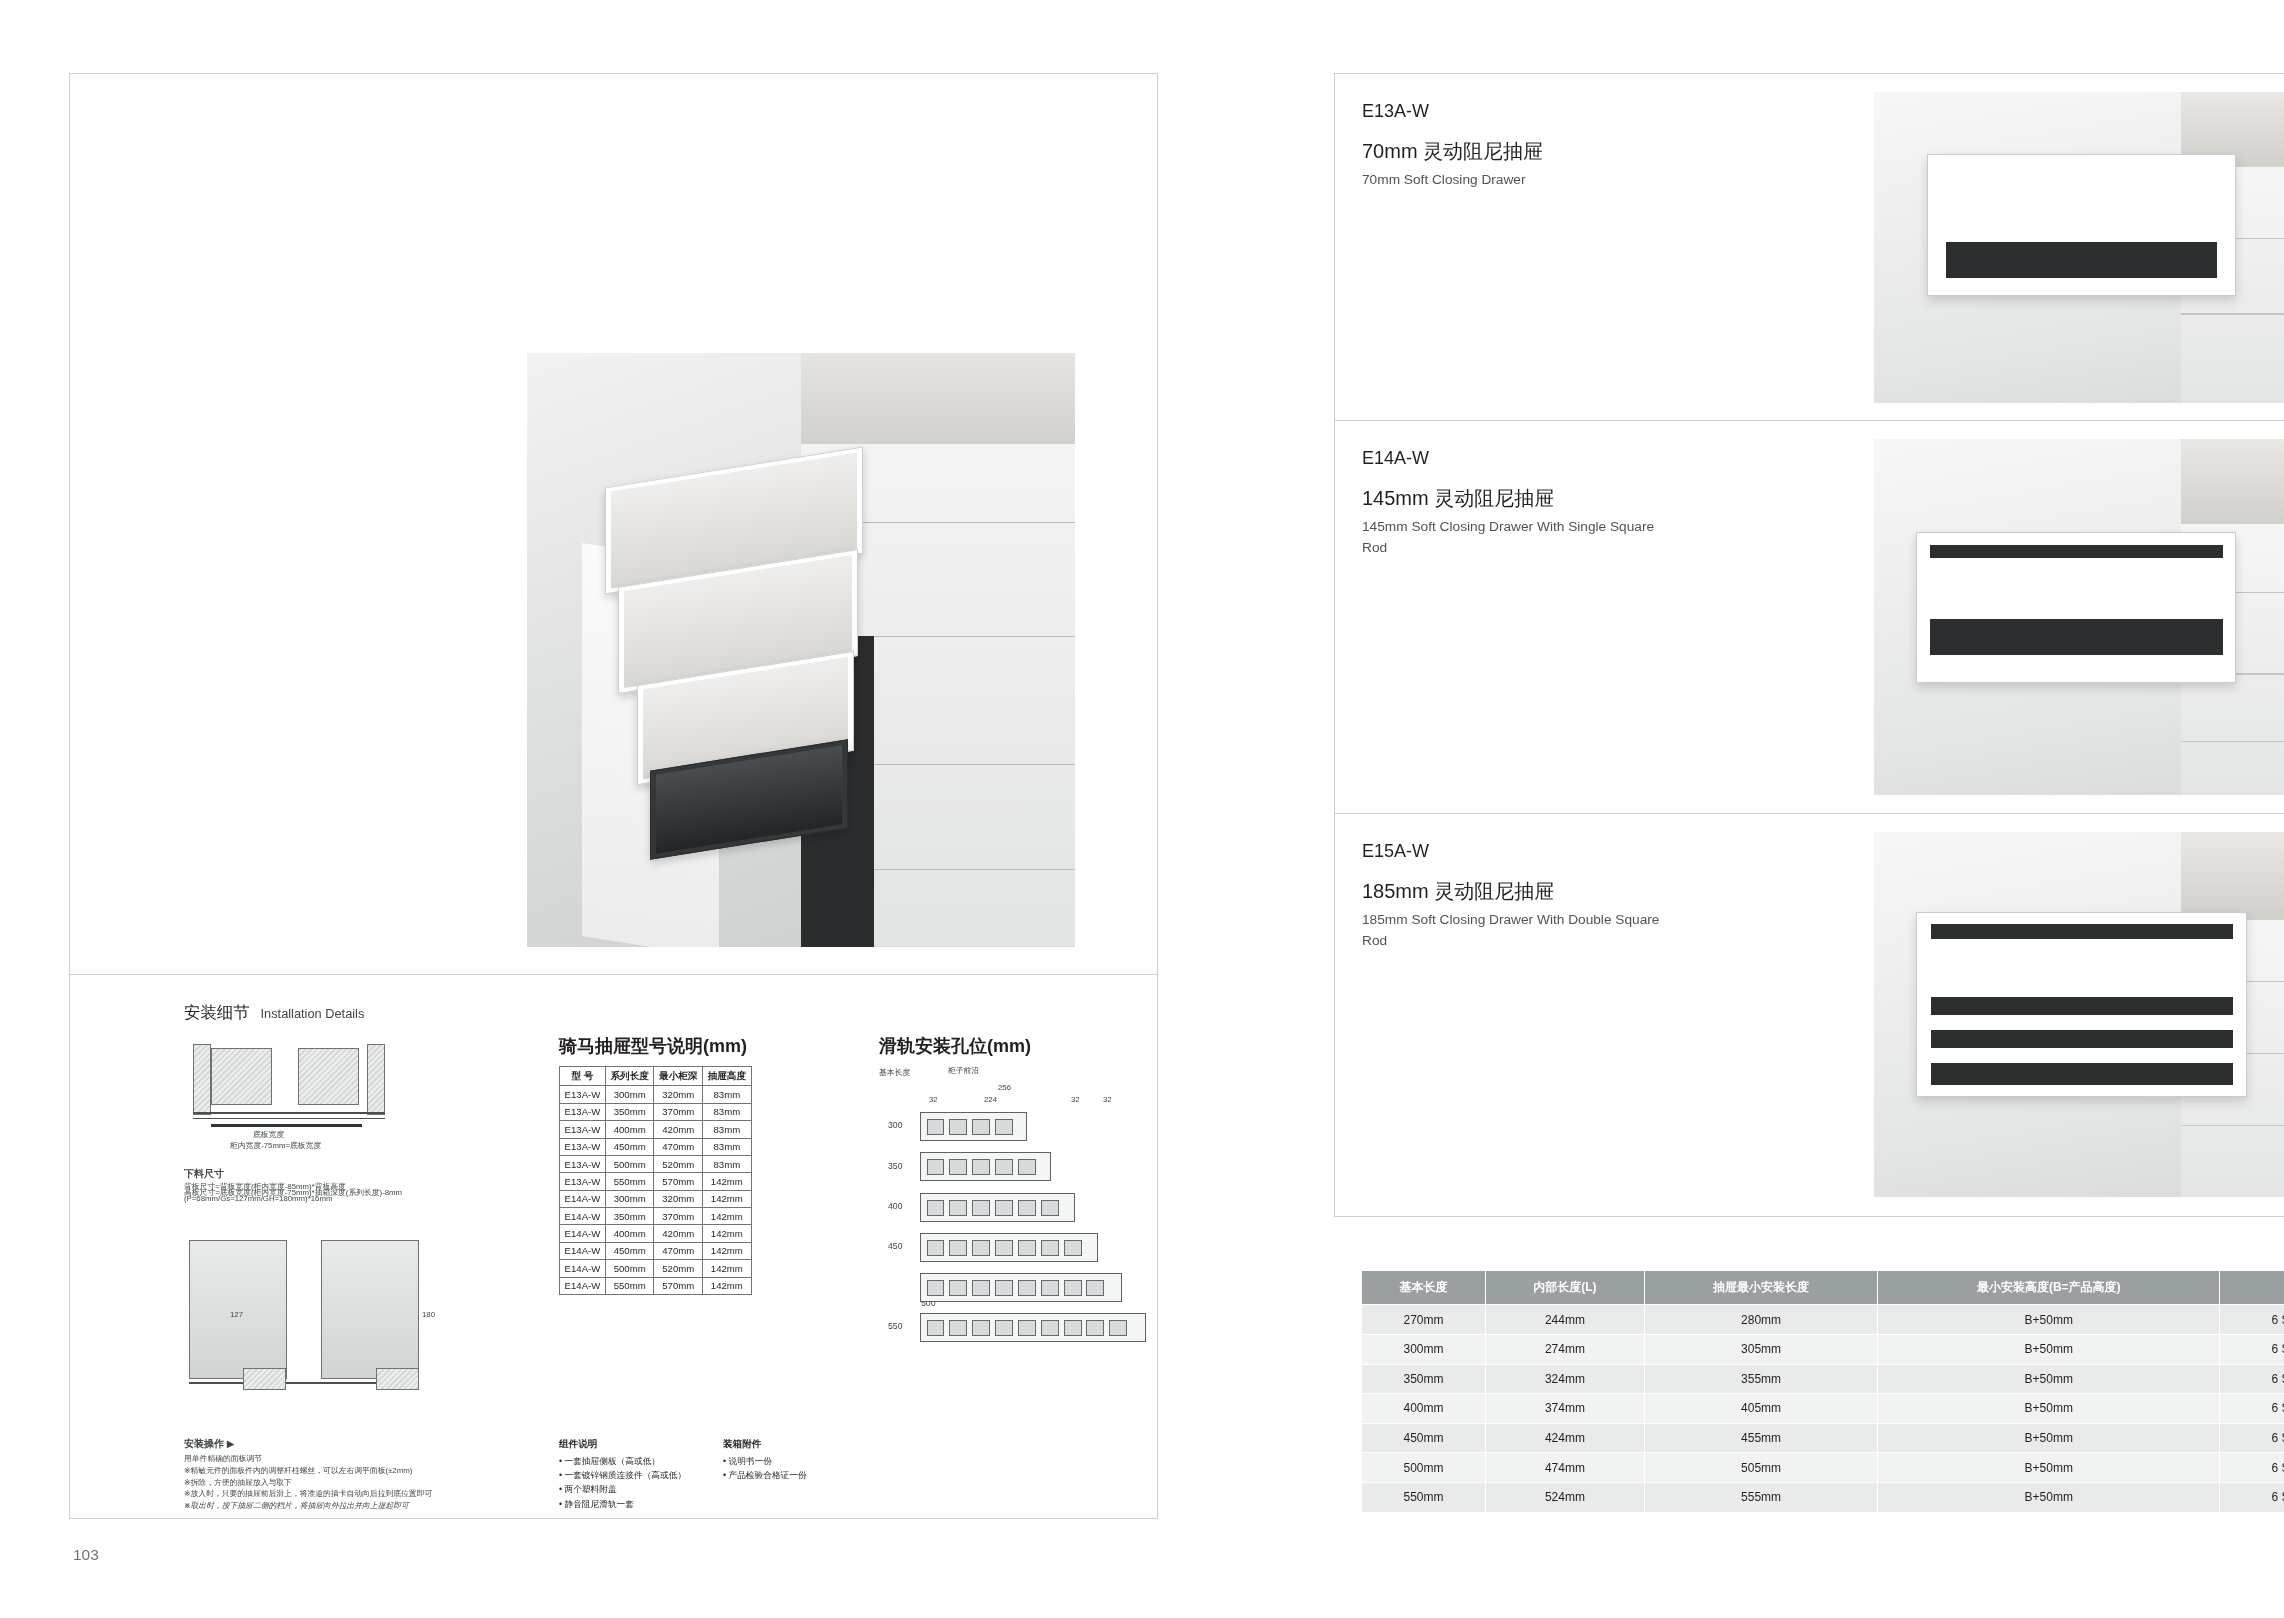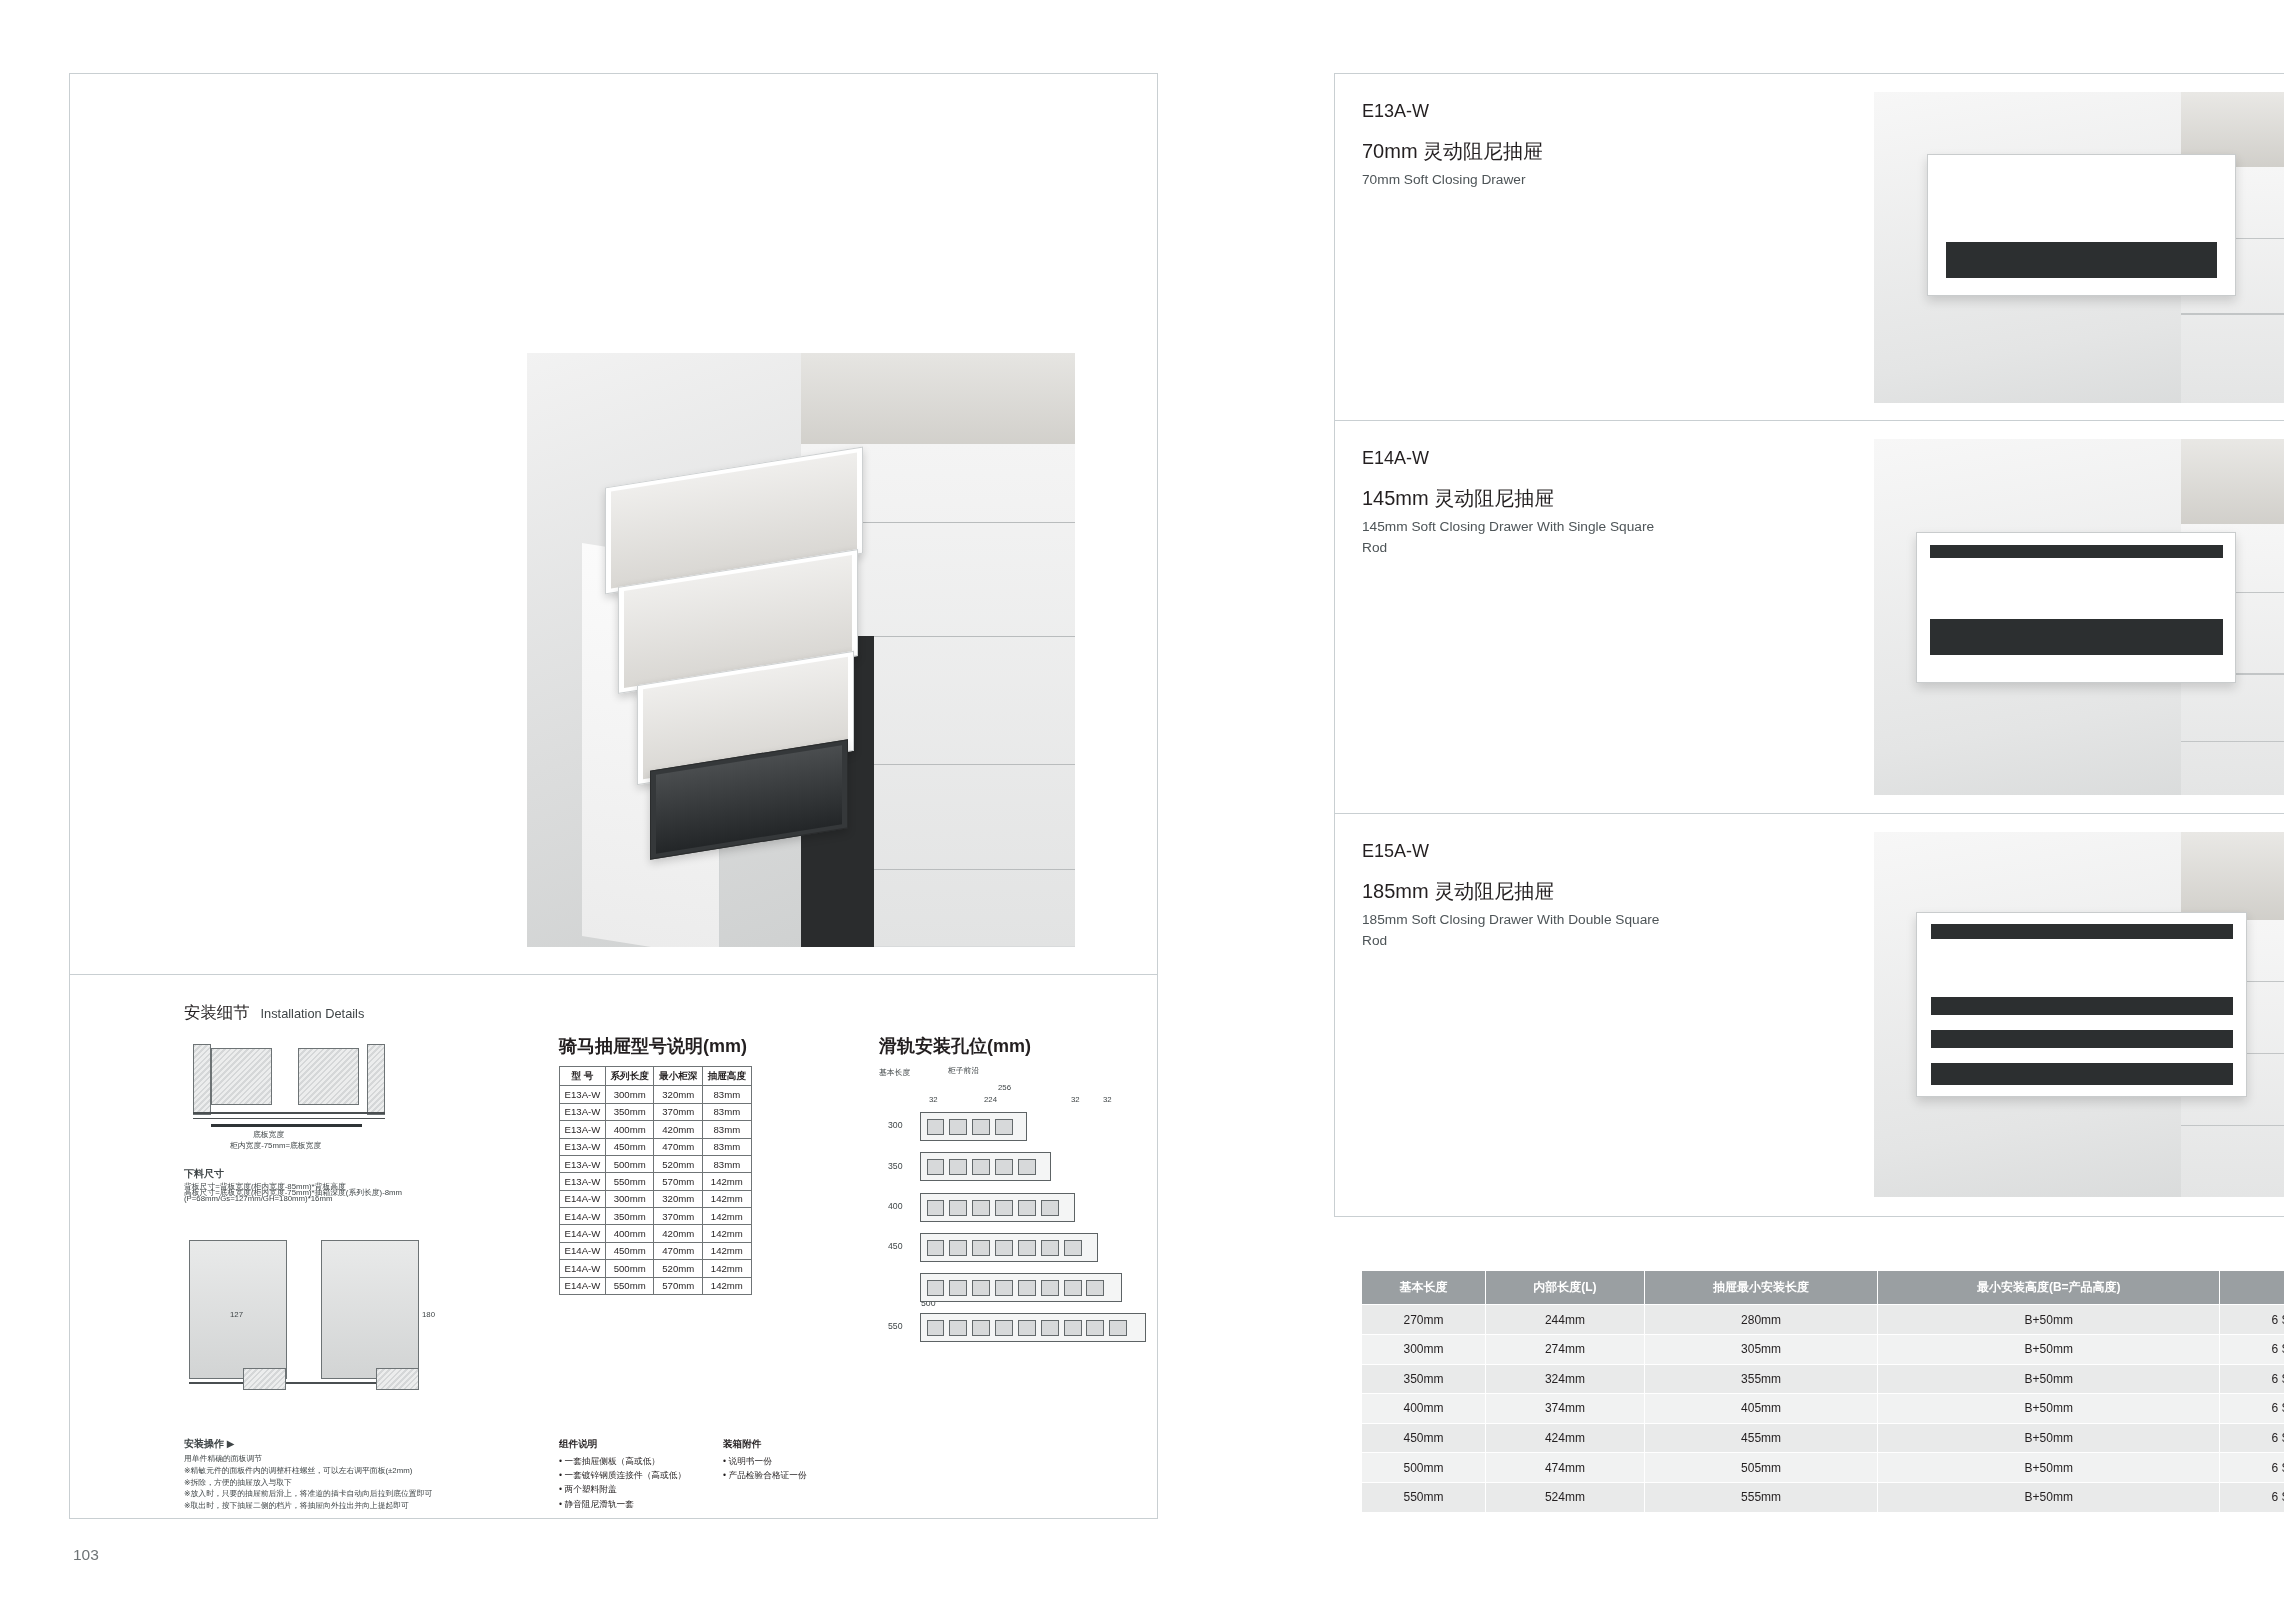--- a/index.html
+++ b/index.html
@@ -148,21 +148,21 @@
         <div class="td-hatch" style="left:192px;top:137px;width:41px;height:20px;"></div>
         <div class="small-note" style="left:46px;top:78px;">127</div>
         <div class="small-note" style="left:238px;top:78px;">180</div>
       </div>
 
       <div class="small-note" style="left:114px;top:461px;font-size:10px;font-weight:bold;">安装操作 ▶</div>
       <div class="small-note" style="left:114px;top:478px;width:283px;">用单件精确的面板调节</div>
       <div class="small-note" style="left:114px;top:490px;width:283px;">※精敏元件的面板件内的调整杆柱螺丝，可以左右调平面板(±2mm)</div>
       <div class="small-note" style="left:114px;top:502px;width:283px;">※拆除，方便的抽屉放入与取下</div>
       <div class="small-note" style="left:114px;top:513px;width:283px;">※放入时，只要的抽屉前后滑上，将准道的插卡自动向后拉到底位置即可</div>
-      <div class="small-note" style="left:114px;top:525px;width:283px;">※取出时，按下抽屉二侧的档片，将抽屉向外拉出并向上提起即可</div>
+      <div class="small-note" style="left:114px;top:525px;width:283px;font-style:italic;">※取出时，按下抽屉二侧的档片，将抽屉向外拉出并向上提起即可</div>
 
       <div class="tbl-title" style="left:489px;top:59px;">骑马抽屉型号说明(mm)</div>
       <table class="modeltbl">
         <thead>
           <tr>
             <th>型 号</th>
             <th>系列长度</th>
             <th>最小柜深</th>
             <th>抽屉高度</th>
           </tr>

